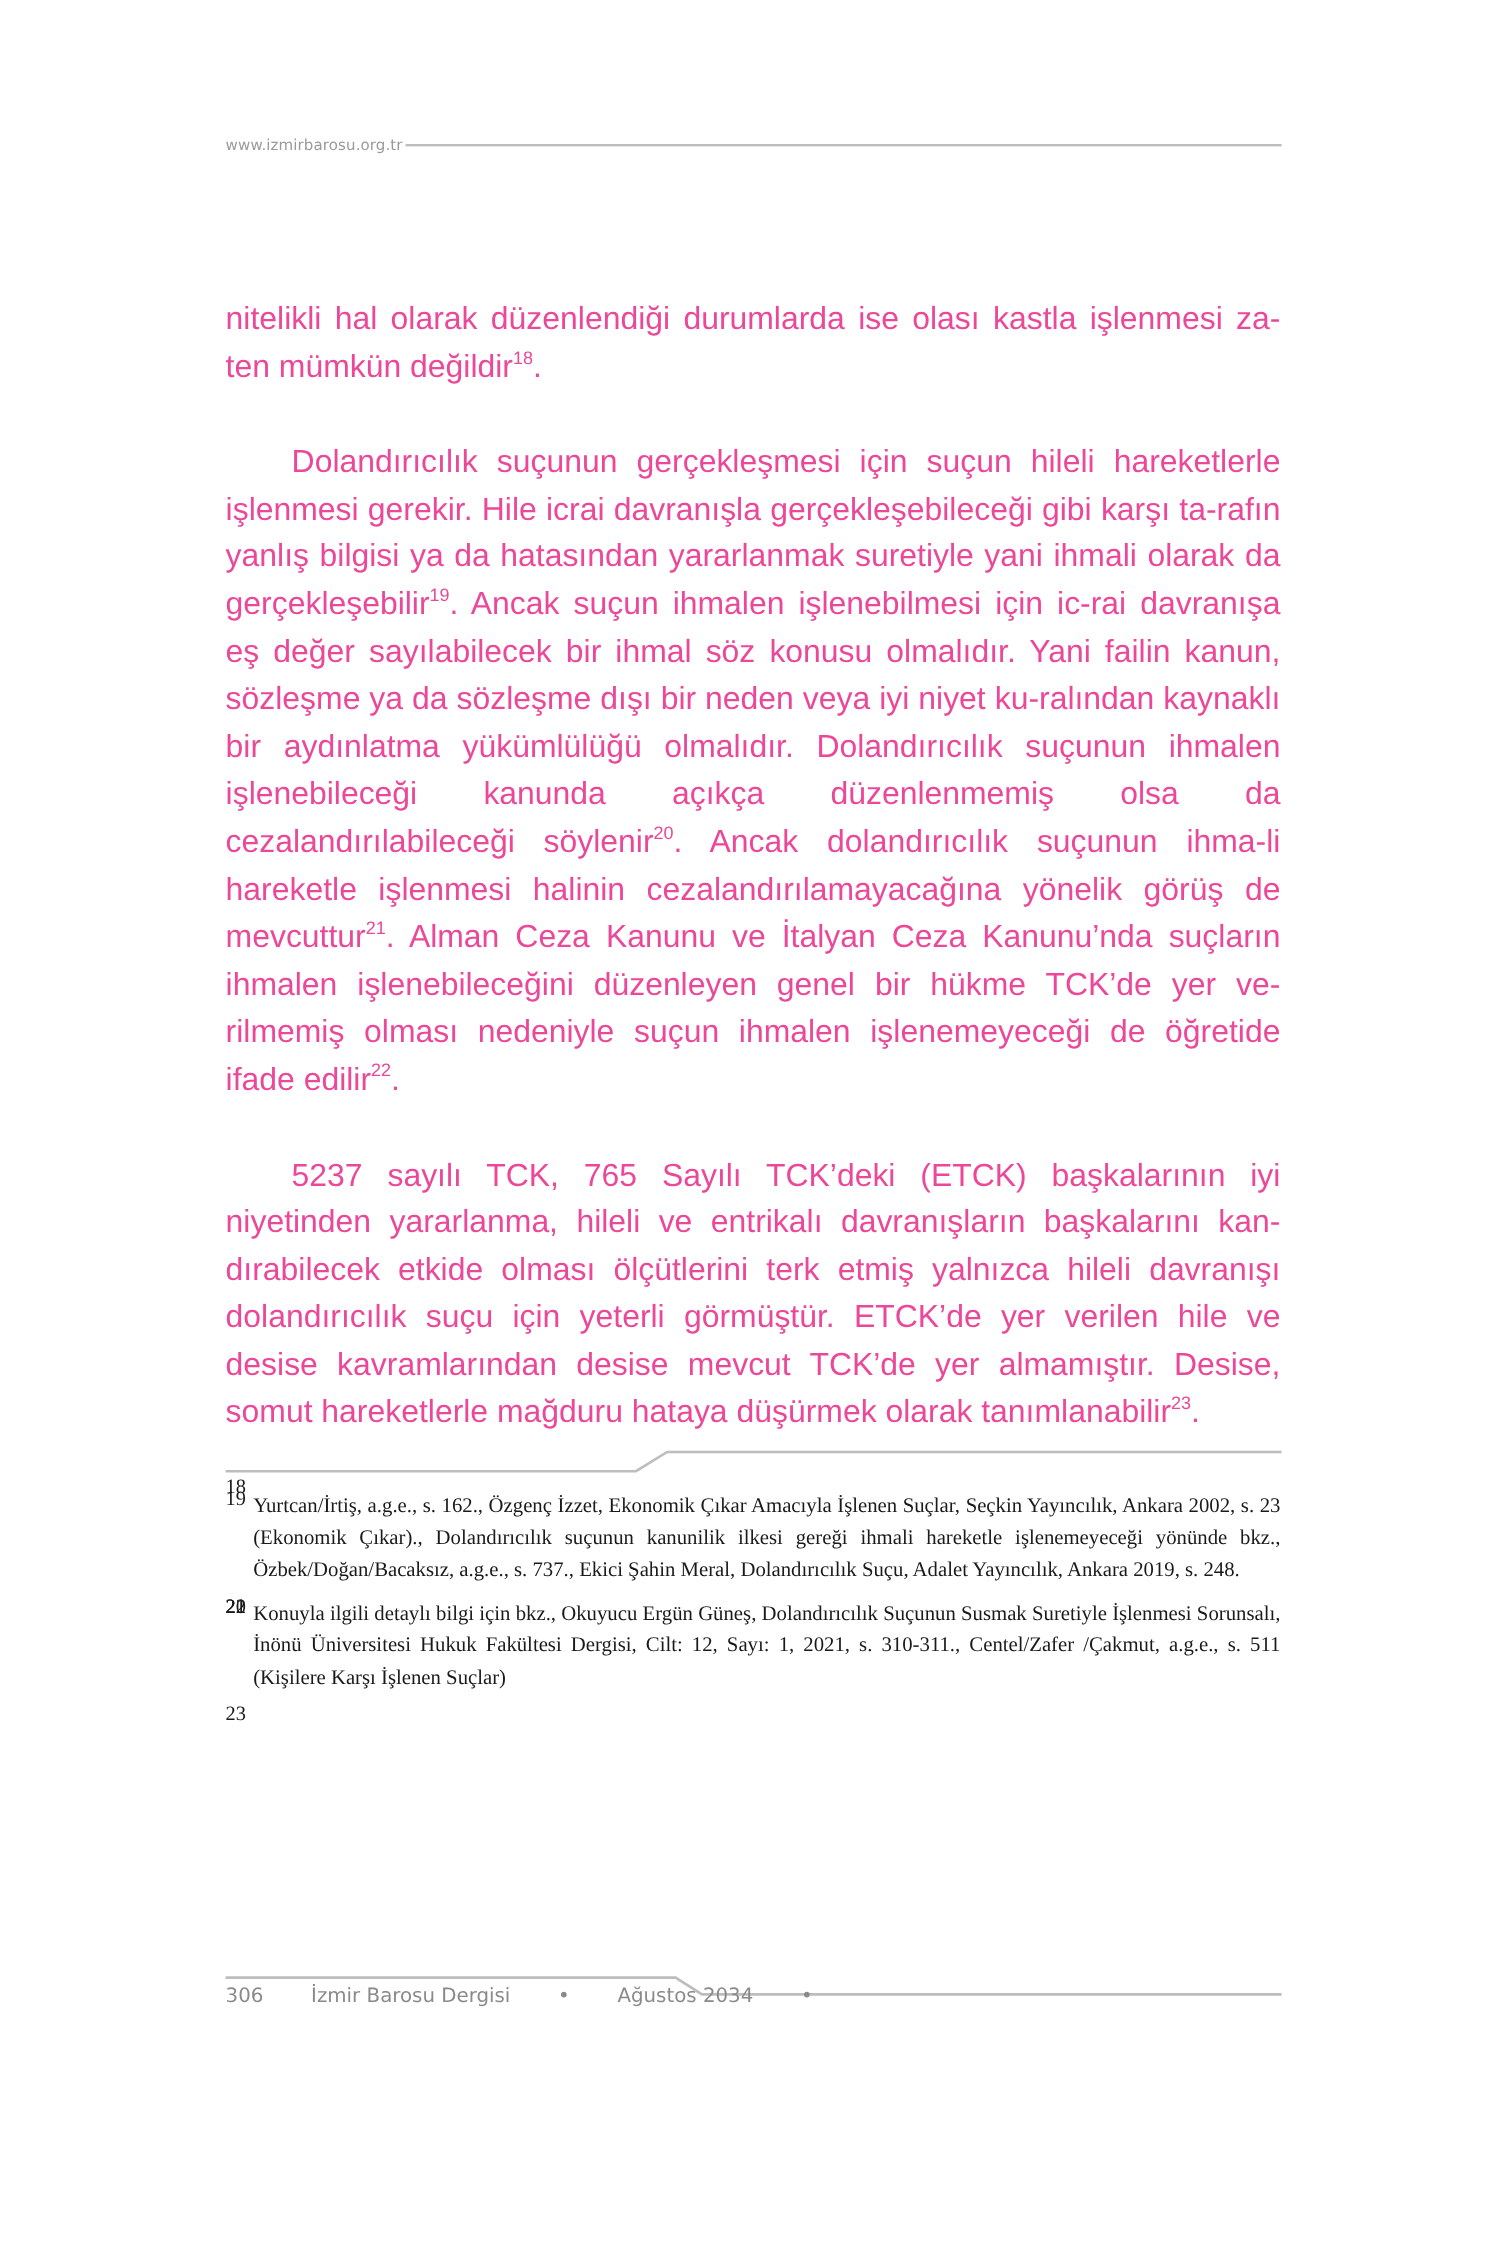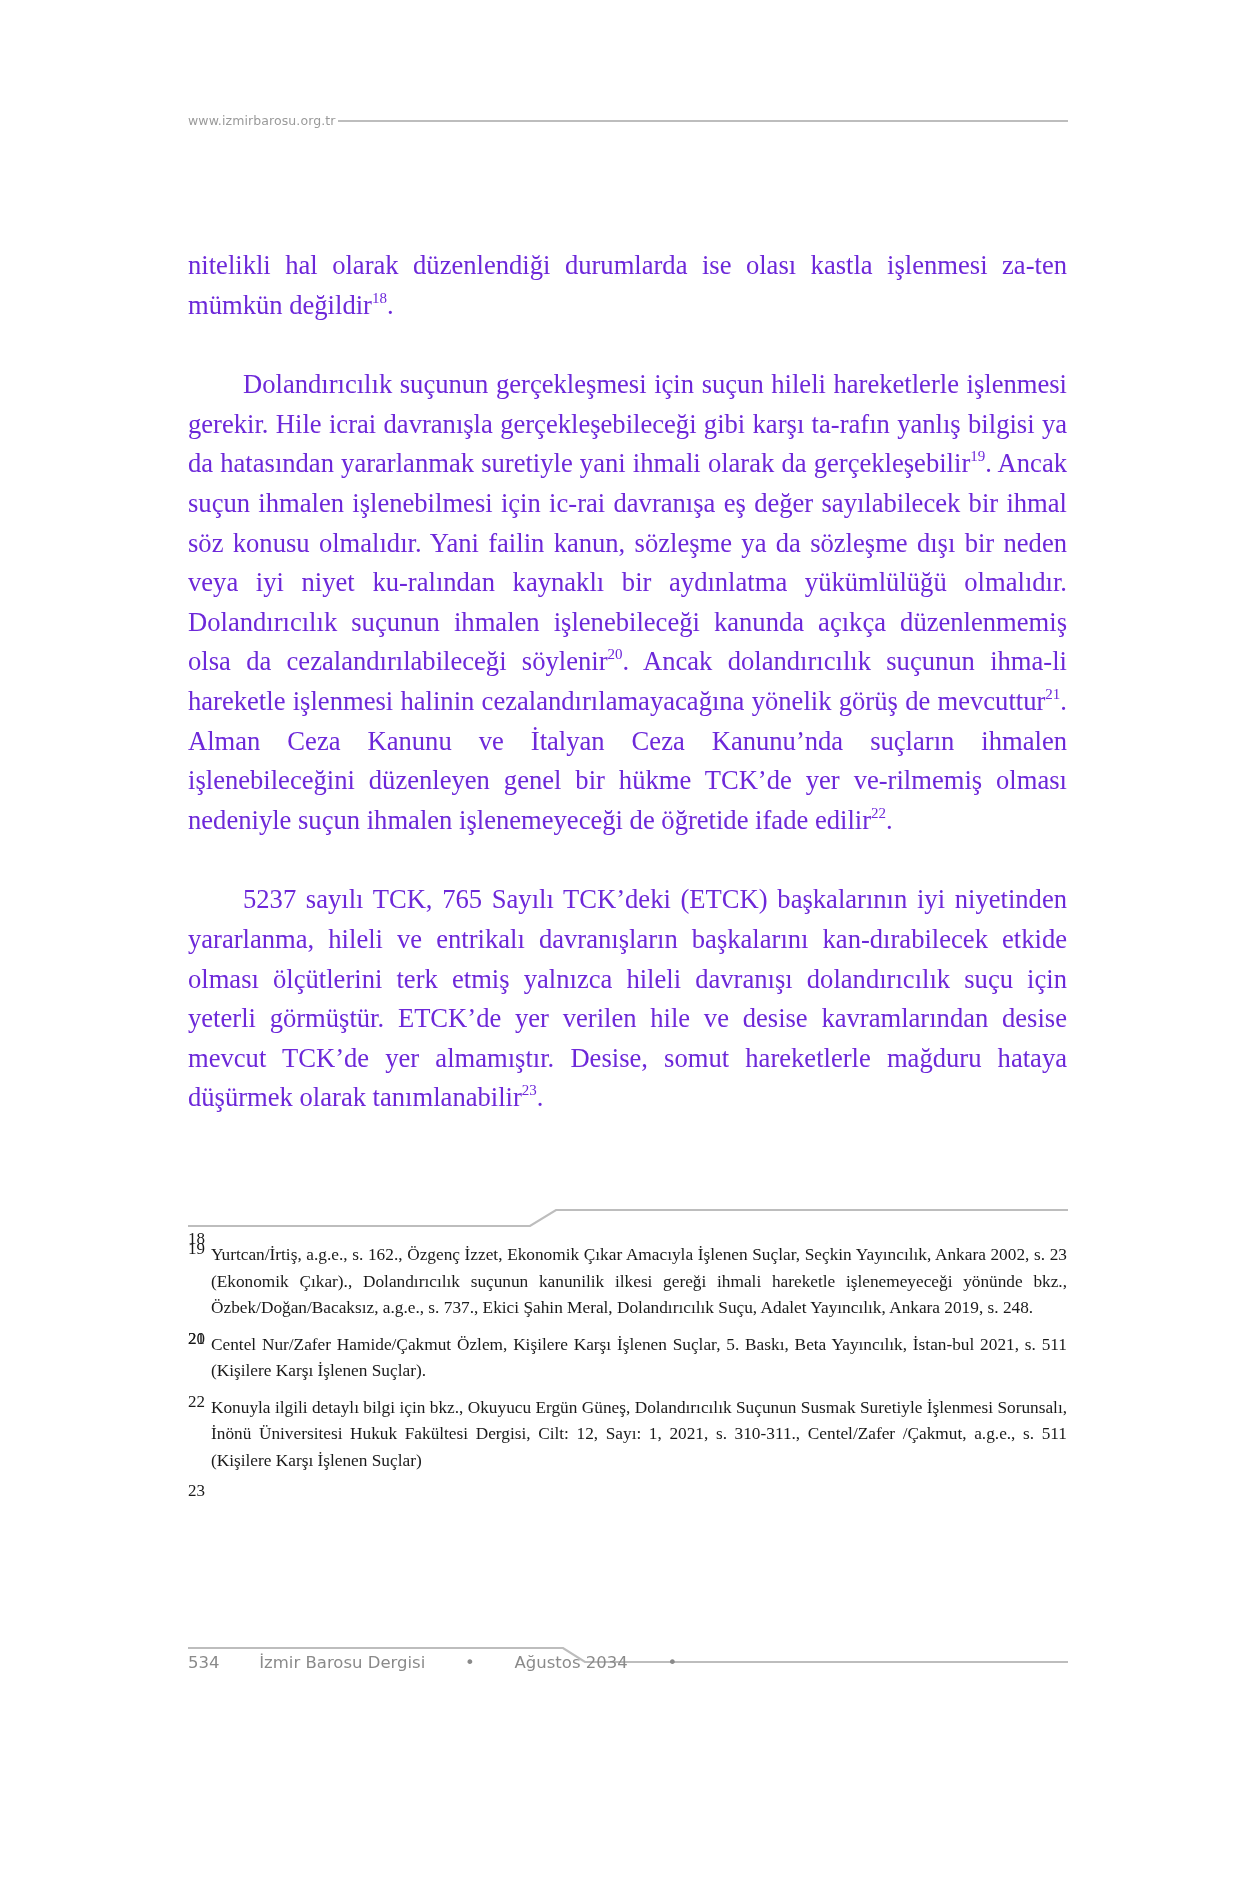--- a/index.html
+++ b/index.html
@@ -43,24 +43,24 @@
       background: #bdbdbd;
       margin-left: 2px;
     }
 
     
     .body-text {
       position: absolute;
       left: 188px;
       top: 246px;
       width: 879px;
-      font-family: Liberation Serif, serif;
+      font-family: Liberation Sans, sans-serif;
       font-size: 26.6px;
       line-height: 39.6px;
-      color: #6d28d9;
+      color: #ec4899;
       text-align: justify;
       hyphens: manual;
     }
     .body-text p {
       margin: 0;
     }
     .body-text p.indent {
       text-indent: 55px;
     }
     .p1 { }
@@ -144,33 +144,32 @@
     </div>
     <div class="fn-item">
       <span class="fn-num">19</span>
       <span>Yurtcan/İrtiş, a.g.e., s. 162., Özgenç İzzet, Ekonomik Çıkar Amacıyla İşlenen Suçlar, Seçkin Yayıncılık, Ankara 2002, s. 23 (Ekonomik Çıkar)., Dolandırıcılık suçunun kanunilik ilkesi gereği ihmali hareketle işlenemeyeceği yönünde bkz., Özbek/Doğan/Bacaksız, a.g.e., s. 737., Ekici Şahin Meral, Dolandırıcılık Suçu, Adalet Yayıncılık, Ankara 2019, s. 248.</span>
     </div>
     <div class="fn-item">
       <span class="fn-num">20</span>
     </div>
     <div class="fn-item">
       <span class="fn-num">21</span>
-      <span>Centel Nur/Zafer Hamide/Çakmut Özlem, Kişilere Karşı İşlenen Suçlar, 5. Baskı, Beta Yayıncılık, İstan-bul 2021, s. 511 (Kişilere Karşı İşlenen Suçlar).</span>
     </div>
     <div class="fn-item">
       <span class="fn-num">22</span>
       <span>Konuyla ilgili detaylı bilgi için bkz., Okuyucu Ergün Güneş, Dolandırıcılık Suçunun Susmak Suretiyle İşlenmesi Sorunsalı, İnönü Üniversitesi Hukuk Fakültesi Dergisi, Cilt: 12, Sayı: 1, 2021, s. 310-311., Centel/Zafer /Çakmut, a.g.e., s. 511 (Kişilere Karşı İşlenen Suçlar)</span>
     </div>
     <div class="fn-item">
       <span class="fn-num">23</span>
     </div>
   </div>
 
   <div class="footer">
-    <span>534</span>
+    <span>306</span>
     <span>&nbsp;</span>
     <span>İzmir Barosu Dergisi</span>
     <span>&nbsp;</span>
     <span>•</span>
     <span>&nbsp;</span>
     <span>Ağustos 2034</span>
     <span>&nbsp;</span>
     <span>•</span>
   </div>
 

